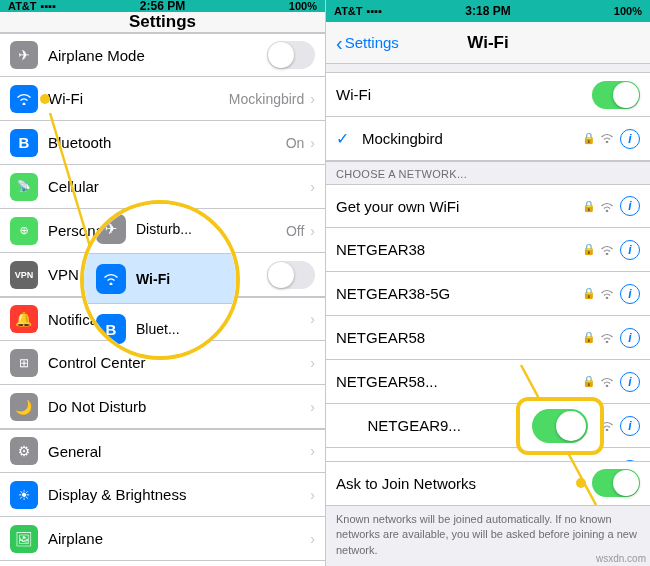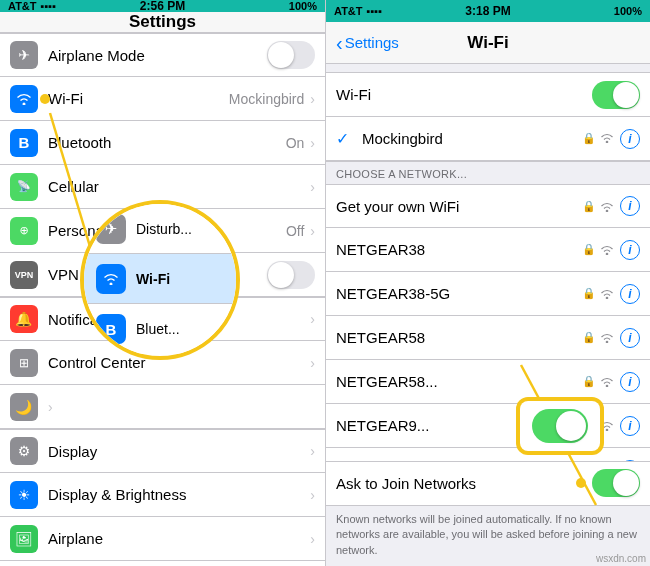--- a/index.html
+++ b/index.html
@@ -443,30 +443,31 @@
       <span class="row-label">Notifications</span>
       <span class="row-chevron">›</span>
     </div>
     <div class="settings-row">
       <div class="row-icon icon-control" style="font-size:12px;">⊞</div>
       <span class="row-label">Control Center</span>
       <span class="row-chevron">›</span>
     </div>
     <div class="settings-row">
       <div class="row-icon icon-donotdisturb" style="font-size:14px;">🌙</div>
+      <span class="row-label">Do Not Disturb</span>
       <span class="row-chevron">›</span>
     </div>
   </div>
 
   <div class="separator-group"></div>
 
   <div class="section-group">
     <div class="settings-row">
       <div class="row-icon icon-general" style="font-size:14px;">⚙</div>
-      <span class="row-label">Display</span>
+      <span class="row-label">General</span>
       <span class="row-chevron">›</span>
     </div>
     <div class="settings-row">
       <div class="row-icon icon-display" style="font-size:14px;">☀</div>
       <span class="row-label">Display &amp; Brightness</span>
       <span class="row-chevron">›</span>
     </div>
     <div class="settings-row">
       <div class="row-icon icon-wallpaper" style="font-size:14px;">🖼</div>
       <span class="row-label">Airplane</span>
@@ -618,21 +619,21 @@
         <span class="lock-icon">🔒</span>
         <svg width="14" height="11" viewBox="0 0 14 11" fill="none">
             <circle cx="7" cy="10" r="1.3" fill="#8e8e93"></circle>
             <path d="M4 7.5C5 6.5 6 6 7 6s2 .5 3 1.5" stroke="#8e8e93" stroke-width="1.2" fill="none"></path>
             <path d="M1.5 5C3 3.5 5 2.5 7 2.5s4 1 5.5 2.5" stroke="#8e8e93" stroke-width="1.2" fill="none"></path>
           </svg>
       </div>
       <div class="info-btn">i</div>
     </div>
 
-    <div class="network-row" style="position:relative;overflow:visible;">
+    <div class="network-row" style="position:relative;overflow:visible;text-align:center;">
       <span class="network-name">NETGEAR9...</span>
 
       <div style="position:absolute;right:50px;top:50%;transform:translateY(-50%);z-index:10;width:80px;height:50px;background:#fff;border-radius:8px;display:flex;align-items:center;justify-content:center;box-shadow:0 0 0 4px #f5c518;">
         <div class="toggle-green-large">
             <div class="toggle-knob"></div>
           </div>
       </div>
       <div class="network-icons" style="margin-left:90px;">
         <span class="lock-icon">🔒</span>
         <svg width="14" height="11" viewBox="0 0 14 11" fill="none">

